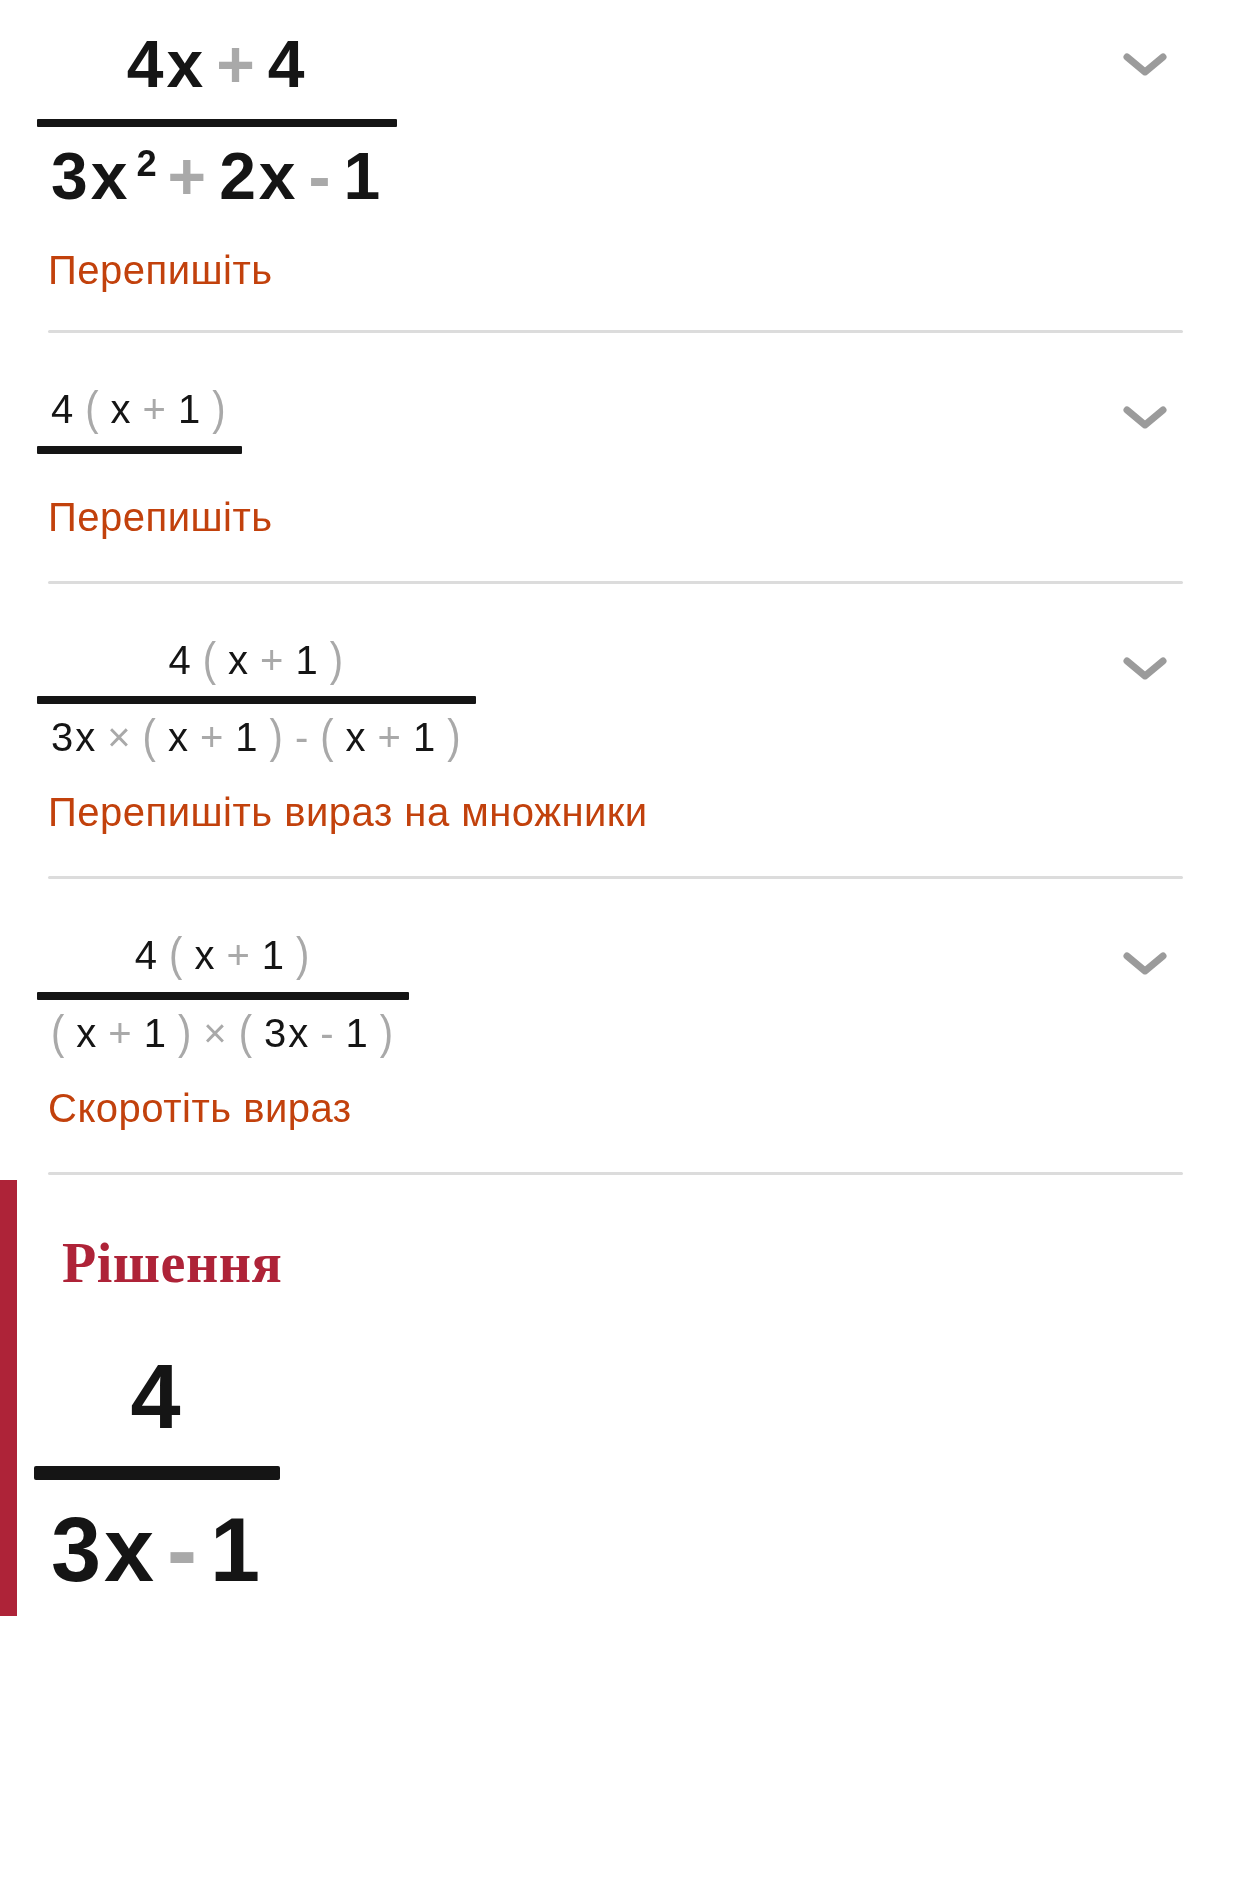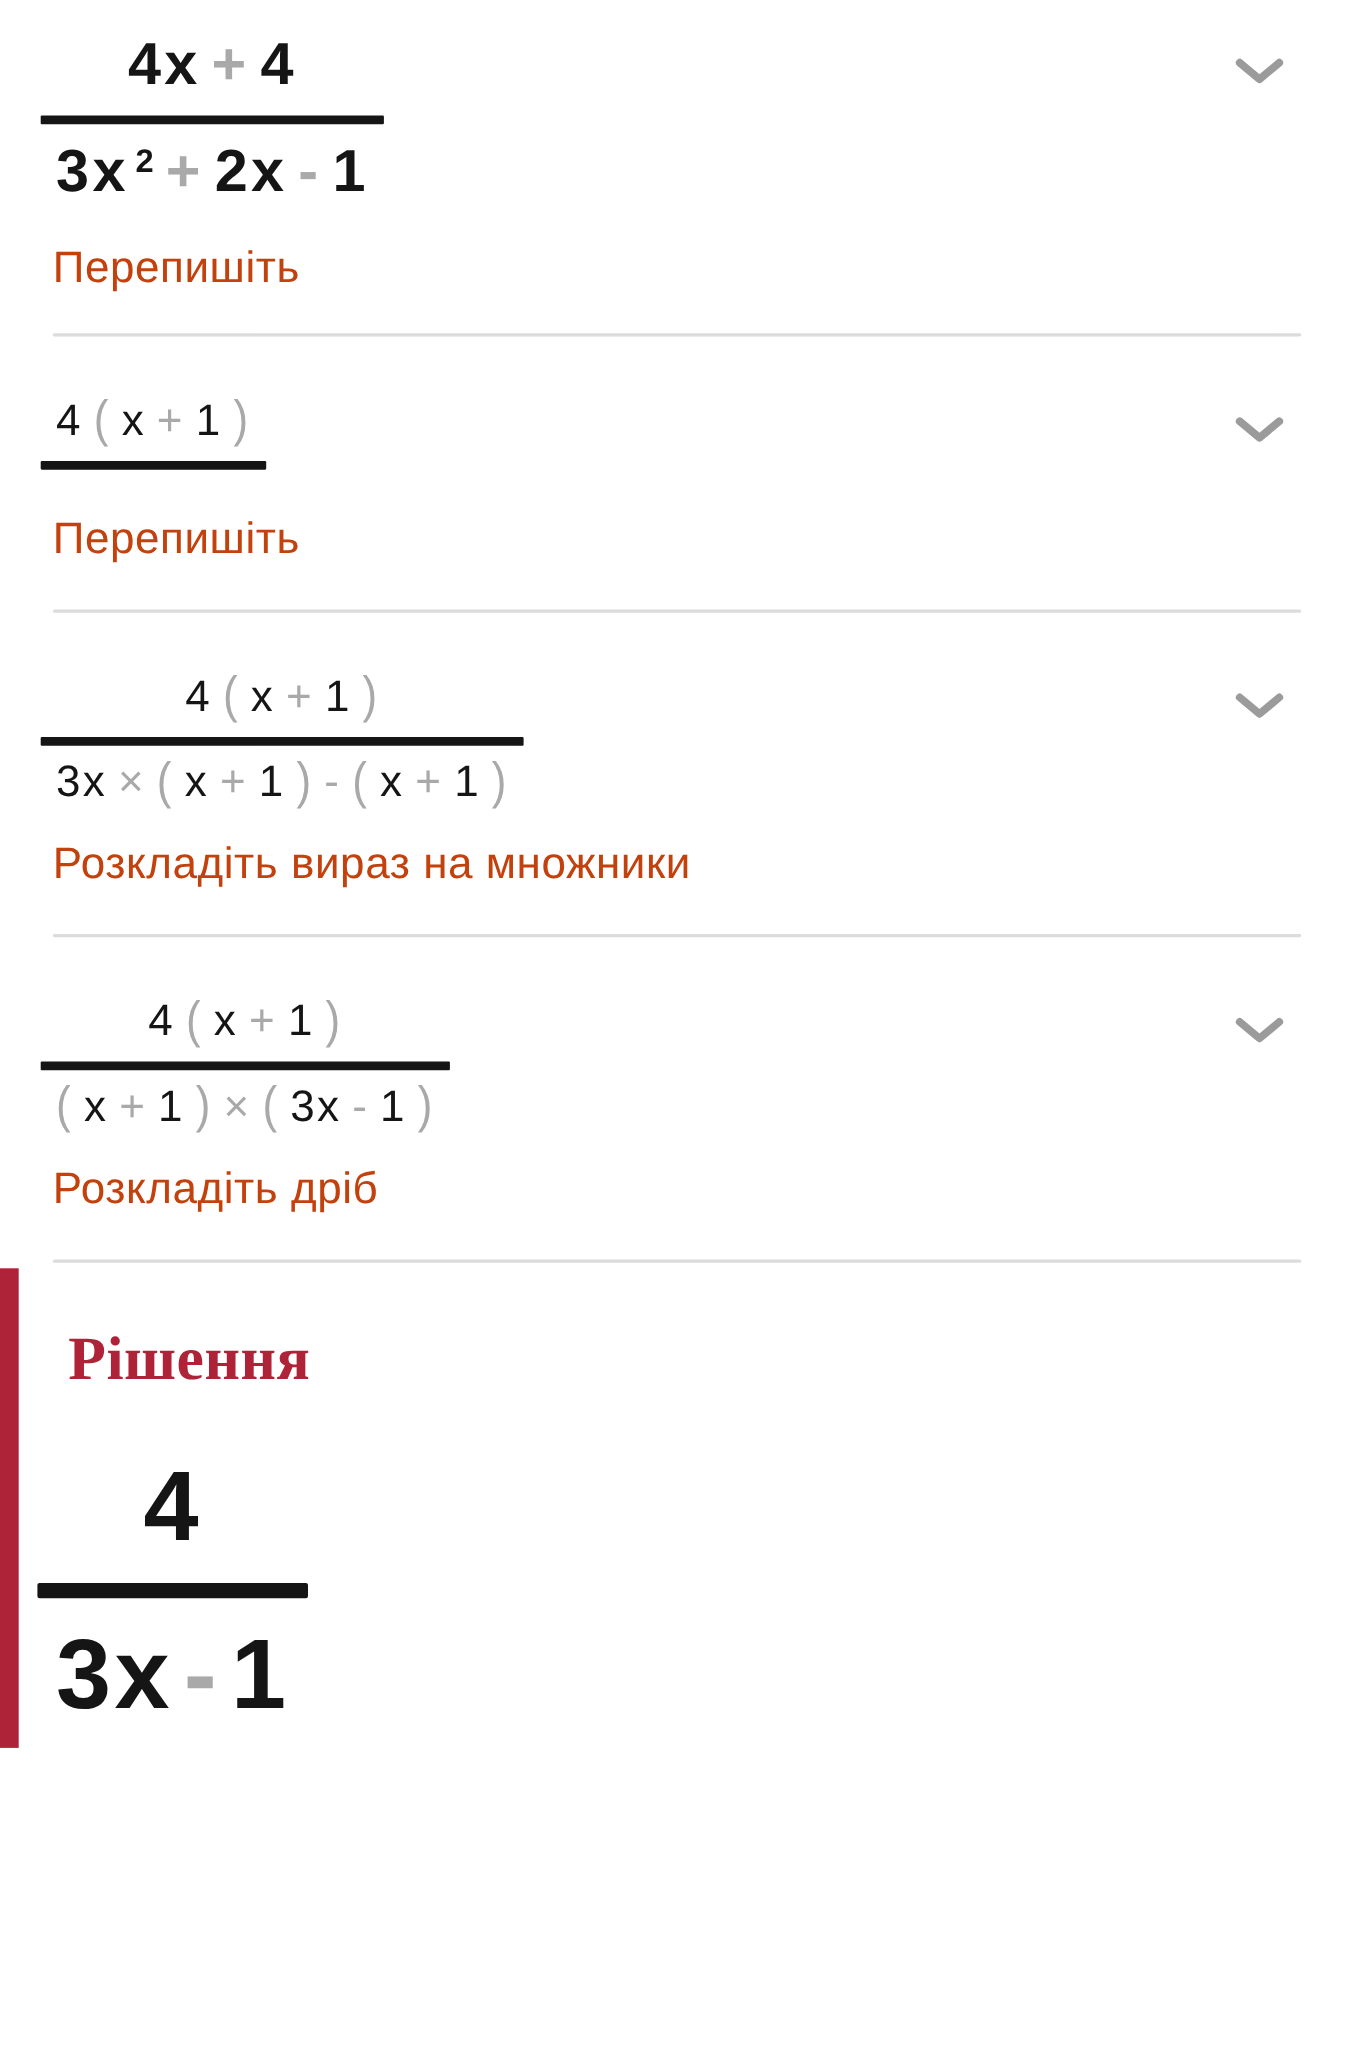--- a/index.html
+++ b/index.html
@@ -12,21 +12,21 @@
   .step.first{padding-top:28px;padding-bottom:40px;}
   .divider{
     position:absolute;left:48px;bottom:0;width:1135px;height:3px;
     background:#dcdcdc;border-radius:2px;
   }
   
   .frac{display:inline-flex;flex-direction:column;align-items:center;}
   .num,.den{white-space:nowrap;line-height:1.12;color:#151515;}
   .bar{align-self:stretch;height:8px;background:#151515;margin:14px -9px 11px;border-radius:1px;}
   .step .num,.step .den{font-size:40px;font-weight:400;letter-spacing:2px;}
-  .step.bold-formula .num,.step.bold-formula .den{font-size:54px;font-weight:700;letter-spacing:3px;}
+  .step.bold-formula .num,.step.bold-formula .den{font-size:66px;font-weight:700;letter-spacing:3px;}
   .step.bold-formula .bar{margin:17px -9px 13px;}
   .tok{display:inline-block;margin:0 5px;}
   .tok.g{color:#a9a9a9;}
   .tok.sup{font-size:0.55em;vertical-align:0.62em;margin:0 3px 0 1px;}
   .tok.paren{transform:scaleY(1.16);transform-origin:center 60%;}
   .caption{
     margin:30px 0 0 2px;font-size:40px;color:#c2410c;letter-spacing:0.5px;
   }
   .step.first .caption{margin-top:34px;}
   
@@ -78,36 +78,36 @@
   </button>
   <div class="divider"></div>
 </section>
 
 <section class="step">
   <div class="frac">
     <div class="num"><span class="tok">4</span><span class="tok g paren">(</span><span class="tok">x</span><span class="tok g">+</span><span class="tok">1</span><span class="tok g paren">)</span></div>
     <div class="bar"></div>
     <div class="den"><span class="tok">3x</span><span class="tok g">×</span><span class="tok g paren">(</span><span class="tok">x</span><span class="tok g">+</span><span class="tok">1</span><span class="tok g paren">)</span><span class="tok g">-</span><span class="tok g paren">(</span><span class="tok">x</span><span class="tok g">+</span><span class="tok">1</span><span class="tok g paren">)</span></div>
   </div>
-  <div class="caption">Розкладіть вираз на множники</div>
+  <div class="caption">Перепишіть вираз на множники</div>
   <button class="chev">
     <svg viewBox="0 0 46 26" width="46" height="26">
         <polyline points="5,5 23,20 41,5"></polyline>
       </svg>
   </button>
   <div class="divider"></div>
 </section>
 
 <section class="step">
   <div class="frac">
     <div class="num"><span class="tok">4</span><span class="tok g paren">(</span><span class="tok">x</span><span class="tok g">+</span><span class="tok">1</span><span class="tok g paren">)</span></div>
     <div class="bar"></div>
     <div class="den"><span class="tok g paren">(</span><span class="tok">x</span><span class="tok g">+</span><span class="tok">1</span><span class="tok g paren">)</span><span class="tok g">×</span><span class="tok g paren">(</span><span class="tok">3x</span><span class="tok g">-</span><span class="tok">1</span><span class="tok g paren">)</span></div>
   </div>
-  <div class="caption">Розкладіть дріб</div>
+  <div class="caption">Скоротіть вираз</div>
   <button class="chev">
     <svg viewBox="0 0 46 26" width="46" height="26">
         <polyline points="5,5 23,20 41,5"></polyline>
       </svg>
   </button>
   <div class="divider"></div>
 </section>
 
 <section class="solution">
   <div class="redbar"></div>

